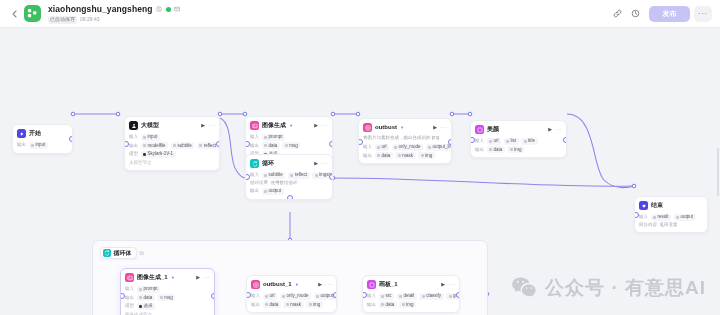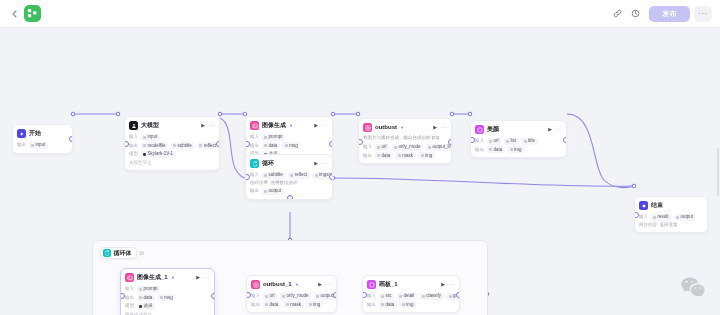--- a/index.html
+++ b/index.html
@@ -150,20 +150,42 @@
     </div>
 
     <div class="app-icon">
       <svg width="11" height="11" viewBox="0 0 12 12" fill="#fff">
         <rect x="1" y="1" width="3.6" height="3.6" rx="0.9"></rect>
         <rect x="1" y="6.5" width="3.6" height="3.6" rx="0.9"></rect>
         <rect x="6.6" y="3.6" width="3.6" height="3.6" rx="0.9"></rect>
       </svg>
     </div>
 
+    <div class="title-wrap">
+      <div class="title-row">
+        <span class="doc-title">xiaohongshu_yangsheng</span>
+        <span class="mini-icon">
+          <svg width="6" height="6" viewBox="0 0 10 10" fill="none">
+              <circle cx="5" cy="5" r="4" stroke="currentColor" stroke-width="1"></circle>
+              <path d="M5 4.2v2.4M5 3.1v.2" stroke="currentColor" stroke-width="1" stroke-linecap="round"></path>
+            </svg>
+        </span>
+        <span class="dot-green"></span>
+        <span class="mini-icon">
+          <svg width="6" height="6" viewBox="0 0 10 10" fill="none">
+              <rect x="0.8" y="2" width="8.4" height="6" rx="1" stroke="currentColor" stroke-width="1"></rect>
+              <path d="M1.2 2.6L5 5.4l3.8-2.8" stroke="currentColor" stroke-width="1" stroke-linejoin="round"></path>
+            </svg>
+        </span>
+      </div>
+      <div class="subtitle-row">
+        <span class="sub-badge">已自动保存</span>
+        <span class="sub-time">09:29:43</span>
+      </div>
+    </div>
 
     <div class="header-spacer"></div>
 
     <div class="hdr-icon-btn">
       <svg width="9" height="9" viewBox="0 0 12 12" fill="none">
           <path d="M5 7a2.2 2.2 0 003.2.1l1.6-1.6A2.2 2.2 0 106.7 2.4l-.9.9" stroke="currentColor" stroke-width="1.1" stroke-linecap="round"></path>
           <path d="M7 5a2.2 2.2 0 00-3.2-.1L2.2 6.5A2.2 2.2 0 105.3 9.6l.9-.9" stroke="currentColor" stroke-width="1.1" stroke-linecap="round"></path>
         </svg>
     </div>
     <div class="hdr-icon-btn">
@@ -681,15 +703,16 @@
     <div class="scrollbar"></div>
   </div>
 
   <div class="watermark">
     <span class="wm-ico">
       <svg width="27" height="27" viewBox="0 0 32 32" fill="currentColor">
         <path d="M12.3 4C6.9 4 2.5 7.7 2.5 12.2c0 2.6 1.5 4.9 3.8 6.4l-.9 2.9 3.3-1.7c1.1.3 2.3.5 3.6.5h.6c-.2-.6-.3-1.3-.3-2 0-4.4 4.3-7.9 9.6-7.9h.6C22.1 6.8 17.7 4 12.3 4zm-3.2 4.1c.7 0 1.2.5 1.2 1.2s-.5 1.2-1.2 1.2-1.2-.5-1.2-1.2.5-1.2 1.2-1.2zm6.5 0c.7 0 1.2.5 1.2 1.2s-.5 1.2-1.2 1.2-1.2-.5-1.2-1.2.5-1.2 1.2-1.2z"></path>
         <path d="M22.4 12.3c-4.6 0-8.3 3.1-8.3 6.9 0 3.8 3.7 6.9 8.3 6.9 1 0 2-.2 2.9-.4l2.7 1.4-.7-2.4c1.9-1.3 3.1-3.2 3.1-5.4 0-3.9-3.6-7-8-7zm-2.8 3.4c.6 0 1 .4 1 1s-.4 1-1 1-1-.4-1-1 .5-1 1-1zm5.5 0c.6 0 1 .4 1 1s-.4 1-1 1-1-.4-1-1 .5-1 1-1z"></path>
       </svg>
     </span>
+    <span class="wm-txt">公众号 · 有意思AI</span>
   </div>
 
 </div>
 
 </body></html>

